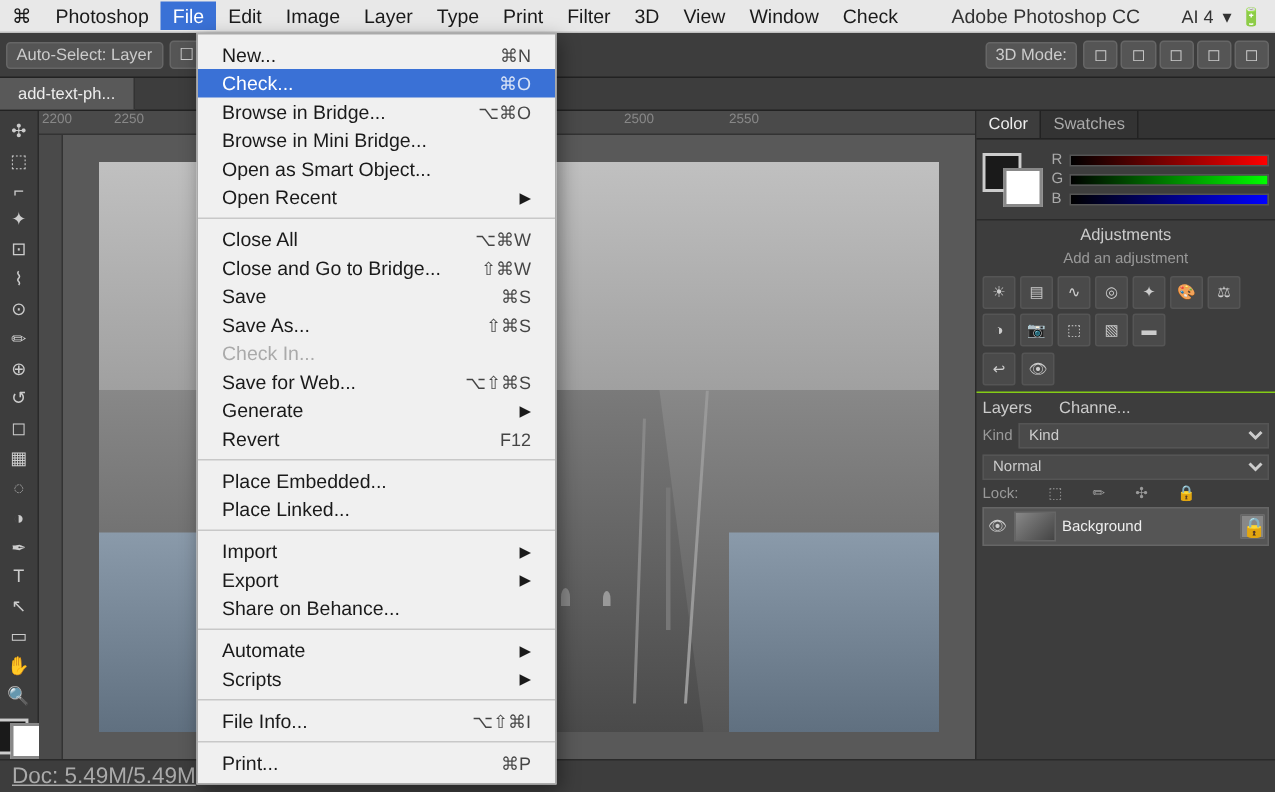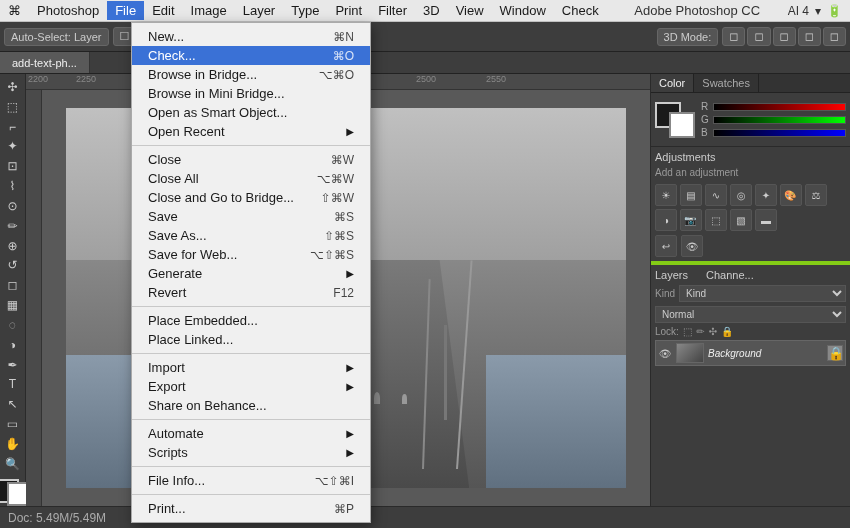--- a/index.html
+++ b/index.html
@@ -241,21 +241,22 @@
       width: 26px;
       height: 26px;
       background: #ffffff;
       border: 2px solid #888;
       bottom: 0;
       right: 0;
     }
 
     .adjustments-panel {
       padding: 4px;
-      border-bottom: 4px solid #84cc16;
+      border-bottom: 1px solid #84cc16;
+      text-align: center;
     }
     .adj-title {
       font-size: 11px;
       color: #ccc;
       margin-bottom: 4px;
     }
     .adj-subtitle {
       font-size: 10px;
       color: #999;
       margin-bottom: 6px;
@@ -326,37 +327,37 @@
     .layer-thumb {
       width: 28px;
       height: 20px;
       background: linear-gradient(135deg, #888 0%, #444 100%);
       border: 1px solid #666;
     }
     .layer-name {
       font-size: 10px;
       color: #eee;
       flex: 1;
-      font-style: italic;
     }
 
     
     .status-bar {
       width: 100%;
       height: 22px;
       background: #3d3d3d;
       border-top: 1px solid #2a2a2a;
       display: flex;
       align-items: center;
       padding: 0 8px;
       gap: 8px;
     }
     .status-text {
-      font-size: 12px;
+      font-size: 15px;
       color: #aaa;
+      text-decoration: underline;
     }
 
     
     .dropdown-menu {
       position: absolute;
       top: 22px;
       left: 131px;
       width: 240px;
       background: #f0f0f0;
       border: 1px solid #aaa;
@@ -589,21 +590,21 @@
         <span style="font-size:10px;color:#999;">Kind</span>
         <select class="layer-control-select">
           <option>Kind</option>
         </select>
       </div>
       <div style="display:flex;align-items:center;gap:4px;margin-bottom:3px;">
         <select class="layer-control-select" style="flex:1;">
           <option>Normal</option>
         </select>
       </div>
-      <div style="display:flex;align-items:center;gap:4px;margin-bottom:3px;font-size:10px;color:#999;">
+      <div style="display:flex;align-items:center;gap:20px;margin-bottom:3px;font-size:10px;color:#999;">
         <span>Lock:</span>
         <span>⬚</span>
         <span>✏</span>
         <span>✣</span>
         <span>🔒</span>
       </div>
       <div class="layer-row">
         <div class="layer-eye">👁</div>
         <div class="layer-thumb"></div>
         <div class="layer-name">Background</div>
@@ -641,24 +642,20 @@
   <div class="menu-entry">
     <span class="menu-entry-label">Open as Smart Object...</span>
   </div>
 
   <div class="menu-entry">
     <span class="menu-entry-label">Open Recent</span>
     <span class="menu-arrow">▶</span>
   </div>
   <div class="menu-separator"></div>
 
-  <div class="menu-entry">
-    <span class="menu-entry-label">Close</span>
-    <span class="menu-shortcut">⌘W</span>
-  </div>
 
   <div class="menu-entry">
     <span class="menu-entry-label">Close All</span>
     <span class="menu-shortcut">⌥⌘W</span>
   </div>
 
   <div class="menu-entry">
     <span class="menu-entry-label">Close and Go to Bridge...</span>
     <span class="menu-shortcut">⇧⌘W</span>
   </div>
@@ -666,20 +663,23 @@
   <div class="menu-entry">
     <span class="menu-entry-label">Save</span>
     <span class="menu-shortcut">⌘S</span>
   </div>
 
   <div class="menu-entry">
     <span class="menu-entry-label">Save As...</span>
     <span class="menu-shortcut">⇧⌘S</span>
   </div>
 
+  <div class="menu-entry disabled">
+    <span class="menu-entry-label">Check In...</span>
+  </div>
 
   <div class="menu-entry">
     <span class="menu-entry-label">Save for Web...</span>
     <span class="menu-shortcut">⌥⇧⌘S</span>
   </div>
 
   <div class="menu-entry">
     <span class="menu-entry-label">Generate</span>
     <span class="menu-arrow">▶</span>
   </div>

